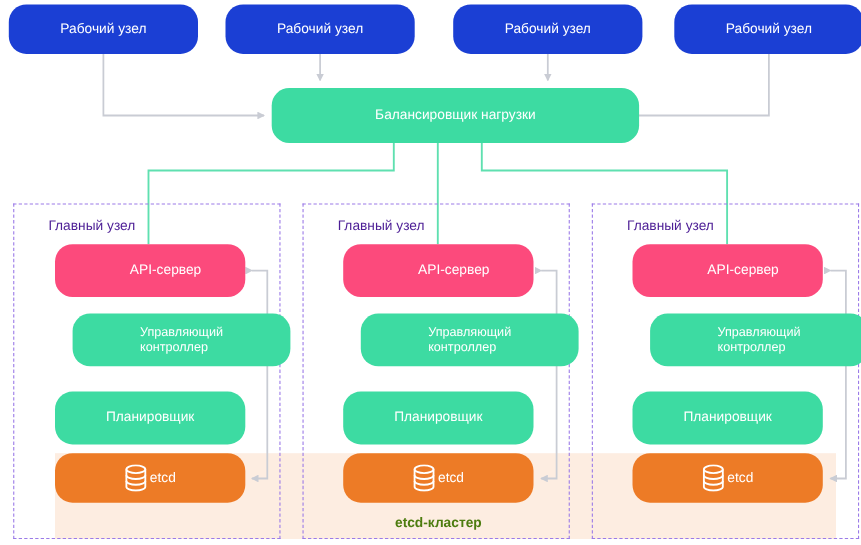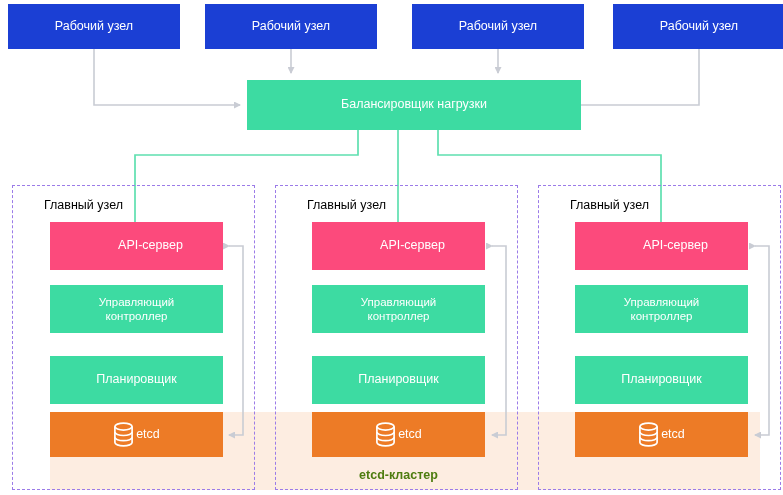--- a/index.html
+++ b/index.html
@@ -24,24 +24,25 @@
     top: 0;
     width: 783px;
     height: 495px;
     pointer-events: none;
   }
   .box {
     position: absolute;
     display: flex;
     align-items: center;
     justify-content: center;
-    text-align: center;
+    text-align: left;
     color: #ffffff;
     box-sizing: border-box;
     line-height: 1.22;
+    border-radius: 16px;
   }
   .worker-node {
     background: #1B3FD4;
     font-size: 12.5px;
     width: 172px;
     height: 45px;
     top: 4px;
   }
   .lb {
     background: #3DDBA2;
@@ -55,39 +56,40 @@
     position: absolute;
     border: 1.4px dashed #9B7BE8;
     box-sizing: border-box;
     top: 185px;
     height: 305px;
     width: 243px;
     background: transparent;
   }
   .master-label {
     position: absolute;
-    color: #000000;
+    color: #4c1d95;
     font-size: 12.5px;
     top: 198px;
     white-space: nowrap;
   }
   .api-box {
     background: #FC4A7C;
     font-size: 12.5px;
     width: 173px;
     height: 48px;
     top: 222px;
     padding-left: 28px;
   }
   .ctrl-box {
     background: #3DDBA2;
     font-size: 11.5px;
-    width: 173px;
+    width: 198px;
     height: 48px;
     top: 285px;
+    margin-left: 16px;
   }
   .sched-box {
     background: #3DDBA2;
     font-size: 12.5px;
     width: 173px;
     height: 48px;
     top: 356px;
   }
   .etcd-box {
     background: #ED7B26;

